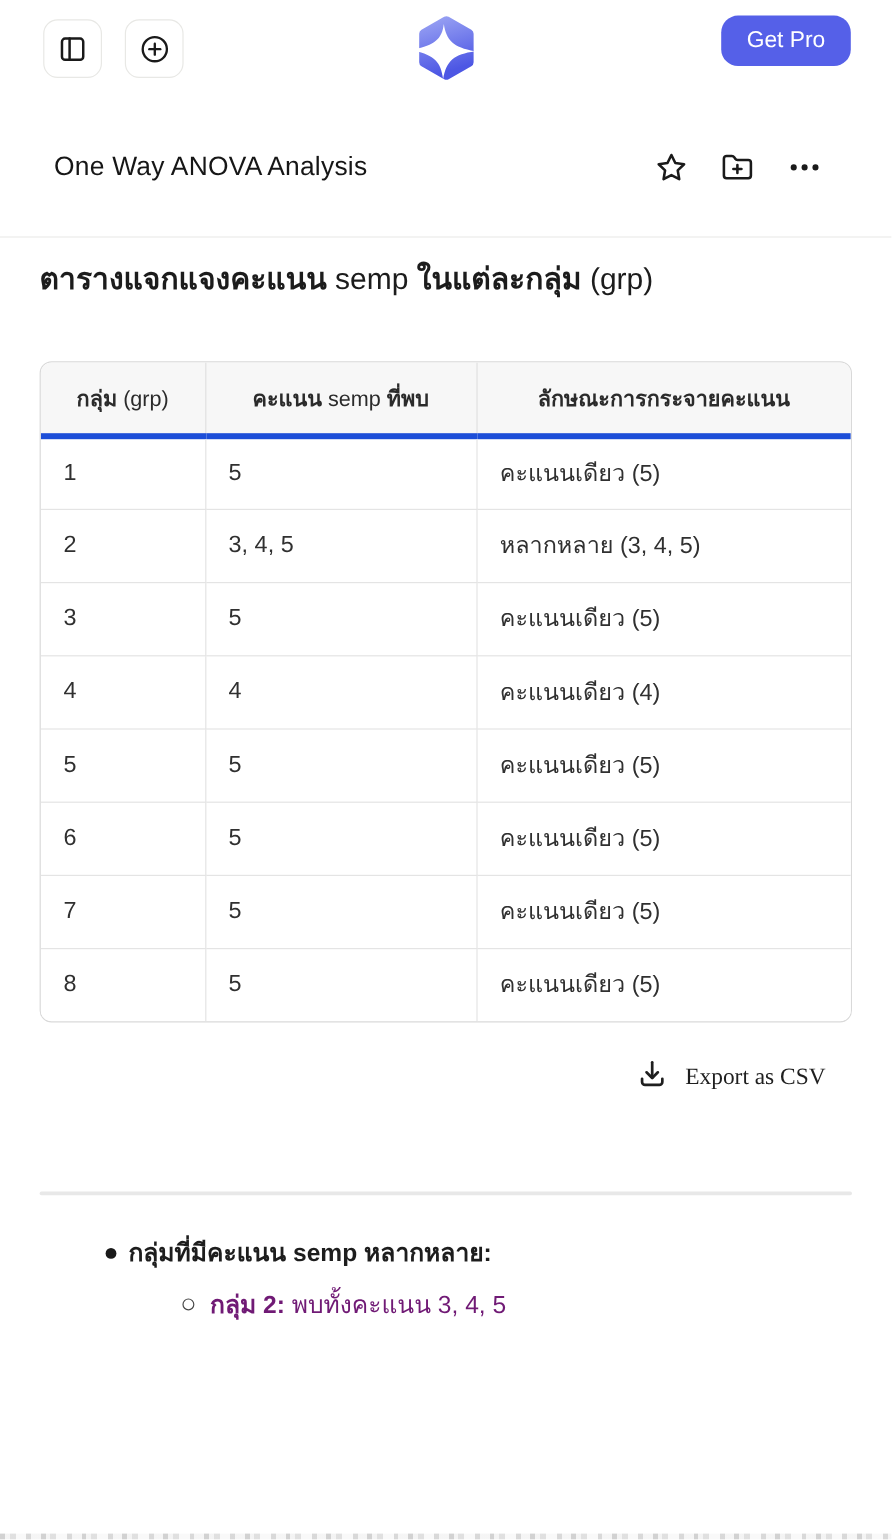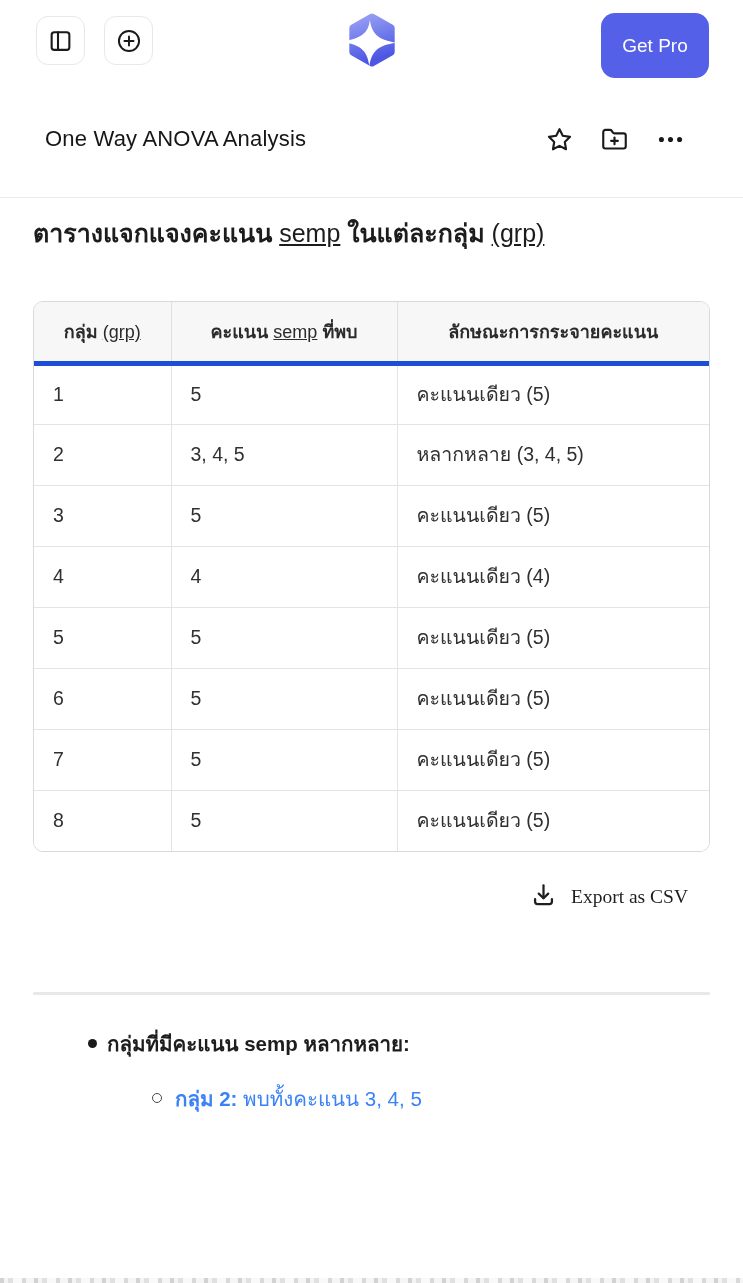--- a/index.html
+++ b/index.html
@@ -19,21 +19,21 @@
   .icon-btn {
     width:49px; height:49px;
     border:1px solid #e8e8e5; border-radius:12px;
     background:#fff; display:flex; align-items:center; justify-content:center;
     cursor:pointer;
   }
   .icon-btn svg, .ghost-btn svg { display:block; }
   .logo-wrap { position:absolute; left:50%; top:13px; transform:translateX(-50%); width:54px; height:54px; }
   .get-pro {
     position:absolute; right:34px; top:13px;
-    width:108px; height:65px;
+    width:108px; height:42px;
     border:none; border-radius:14px;
     background:#5560e8; color:#ffffff;
     font-size:19px; font-family:inherit;
     display:flex; align-items:center; justify-content:center;
     cursor:pointer;
   }
 
   
   .title-row {
     margin-top:31px; height:56px;
@@ -42,21 +42,21 @@
   }
   .page-title { font-size:22px; font-weight:400; color:#161616; letter-spacing:.2px; }
   .title-actions { display:flex; align-items:center; gap:28px; margin-right:13px; }
   .ghost-btn { background:none; border:none; padding:0; cursor:pointer; line-height:0; }
   .hdr-divider { height:1px; background:#ebebe9; margin-top:30px; }
 
   
   main { padding:0 33px; }
   .table-title { margin-top:16px; font-size:25px; line-height:38px; font-weight:700; color:#1c1c1c; }
   .bp-bold { font-weight:700; }
-  .bp-reg  { font-weight:400;text-decoration:underline; }
+  .bp-reg  { font-weight:400; }
 
   .table-wrap {
     margin-top:49px;
     border:1px solid #d9d9d9;
     border-radius:10px;
     overflow:hidden;
   }
   table { width:100%; border-collapse:collapse; table-layout:fixed; }
   col.c1 { width:137px; } col.c2 { width:226px; }
   th {
@@ -88,22 +88,22 @@
 
   .bullet {
     position:relative; margin-top:33px; padding-left:74px;
     font-size:20.5px; line-height:31px; font-weight:700; color:#1d1d1d;
   }
   .bullet::before {
     content:""; position:absolute; left:55px; top:11px;
     width:9px; height:9px; border-radius:50%; background:#1a1a1a;
   }
   .sub-bullet {
-    position:relative; margin-top:24px; padding-left:142px;
-    font-size:20.5px; line-height:31px; font-weight:400; color:#3b82f6;
+    position:relative; margin-top:12px; padding-left:142px;
+    font-size:20.5px; line-height:31px; font-weight:400; color:#701a75;
   }
   .sub-bullet::before {
     content:""; position:absolute; left:119px; top:10px;
     width:8px; height:8px; border-radius:50%;
     border:1.5px solid #4a4a4a; background:#fff;
   }
   .sb-label { font-weight:700; }
 
   
   .clip-strip {

